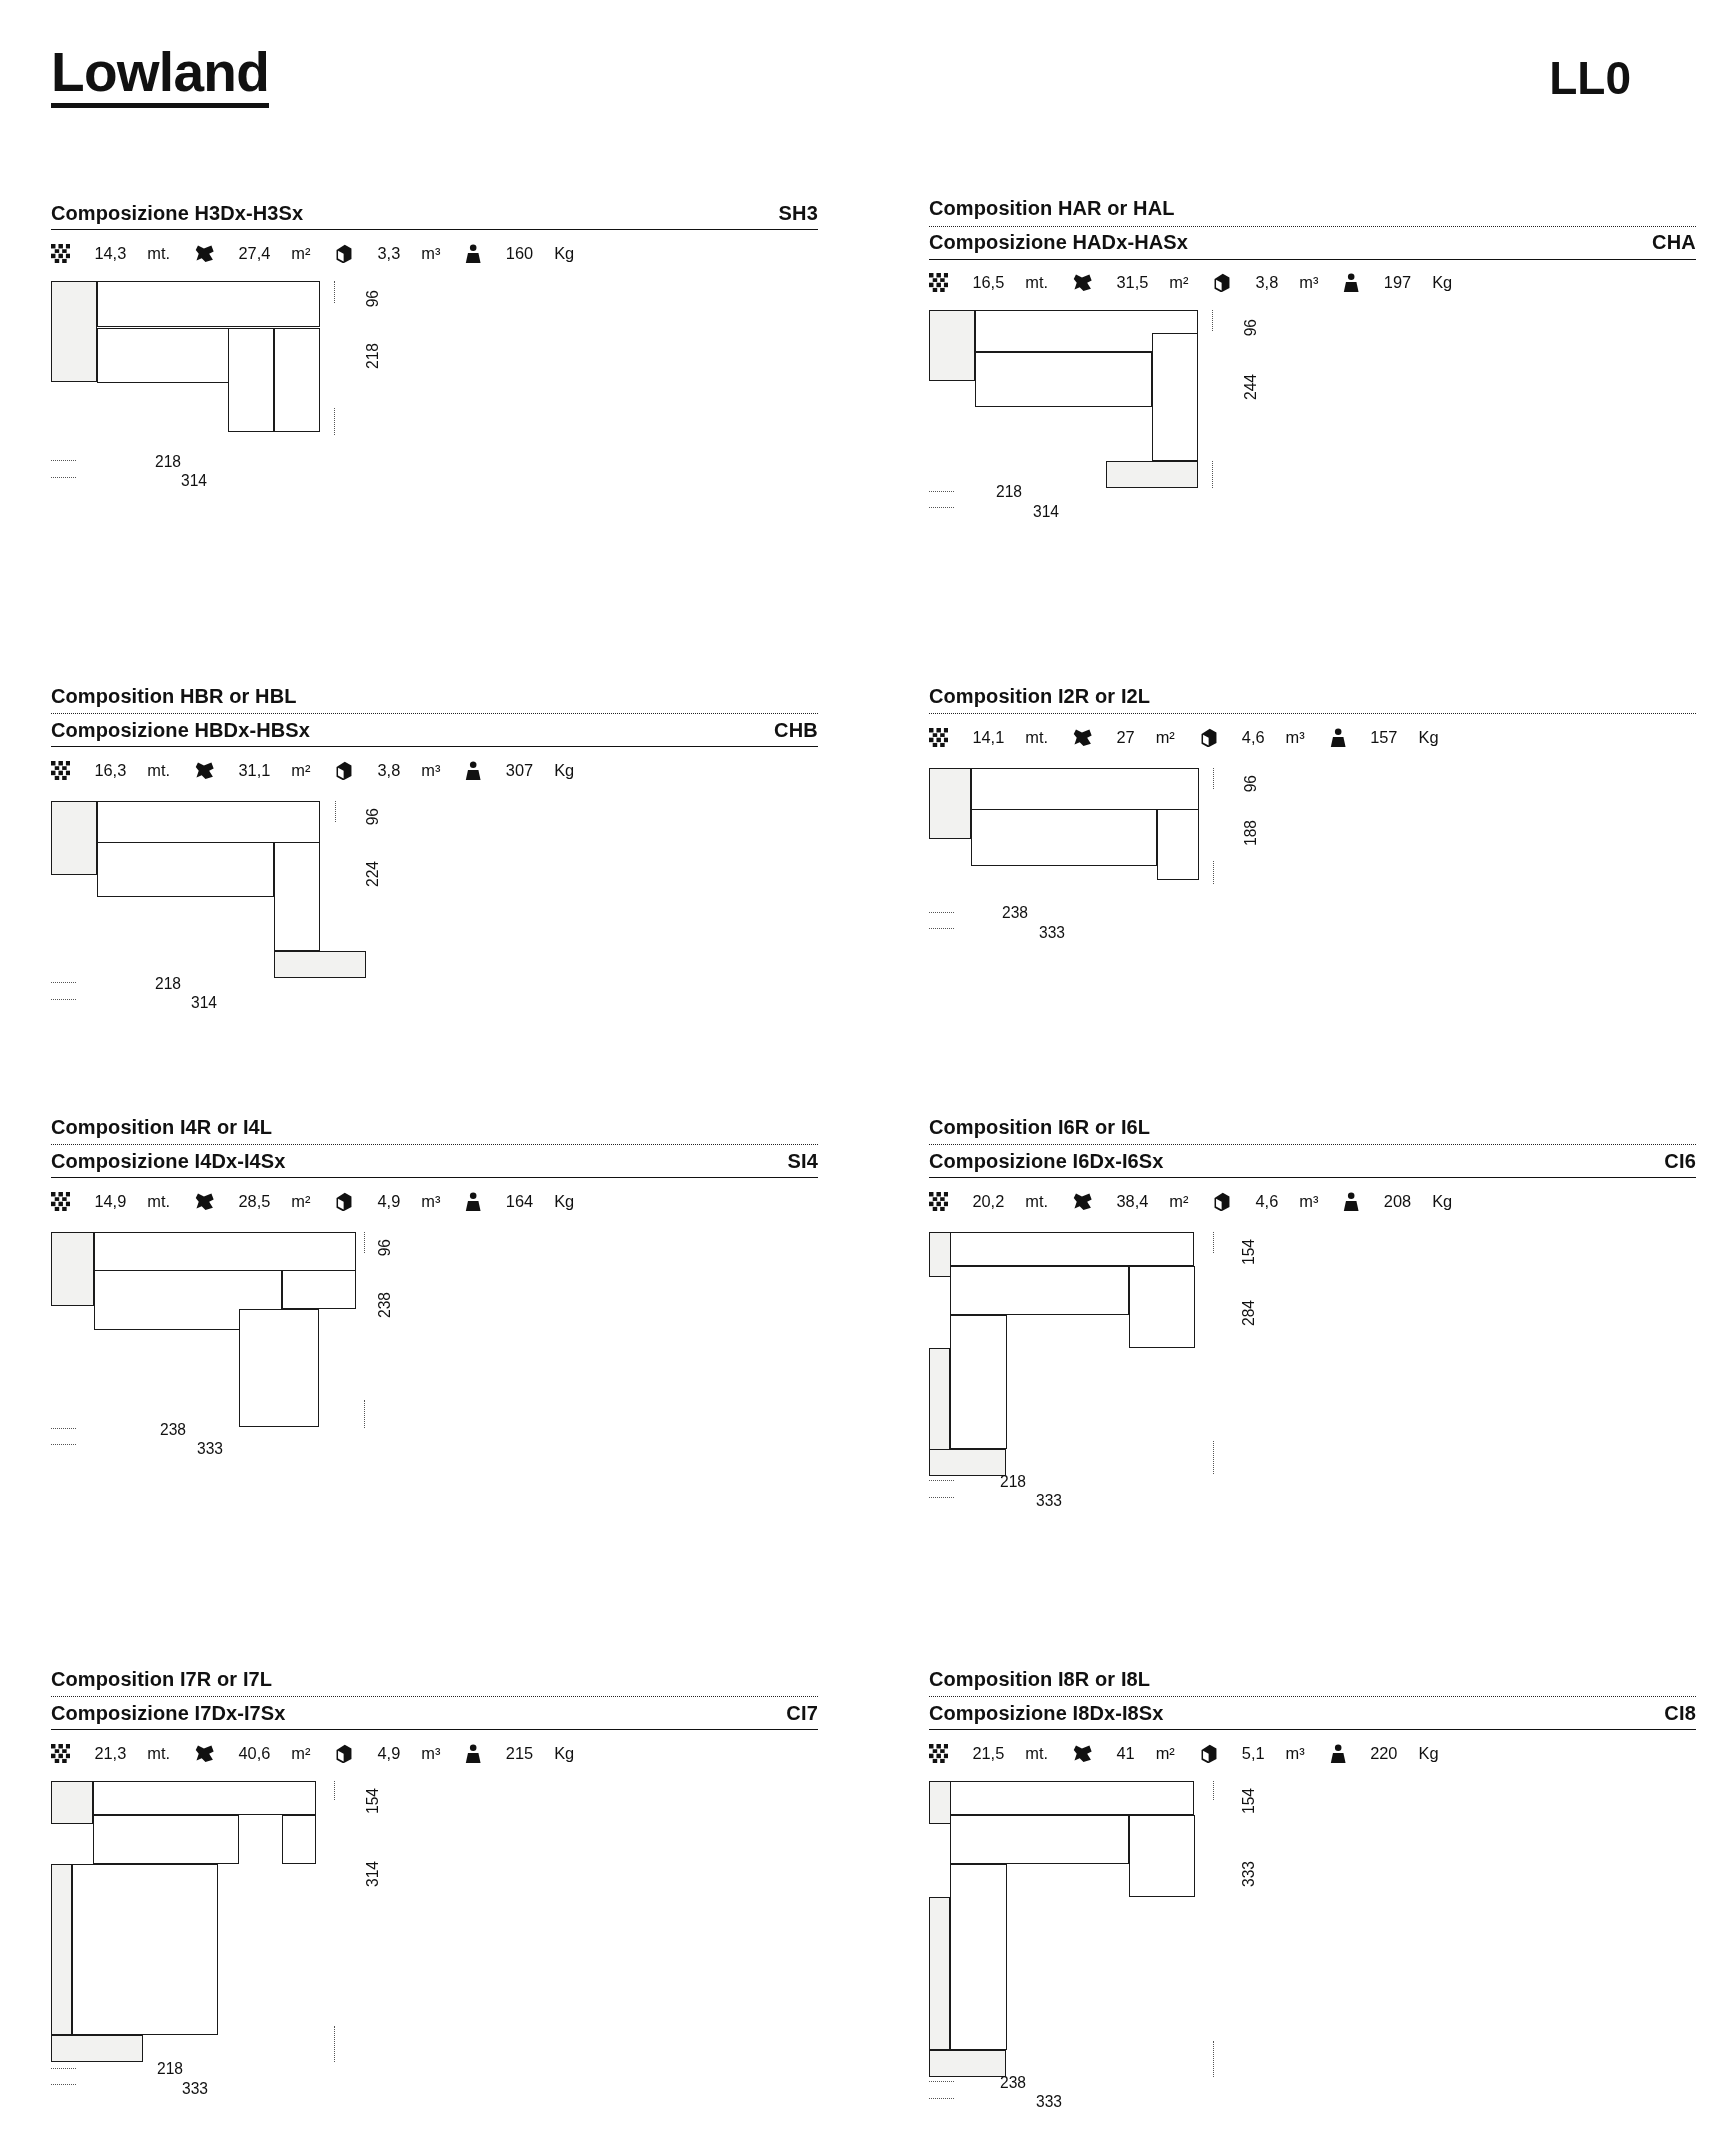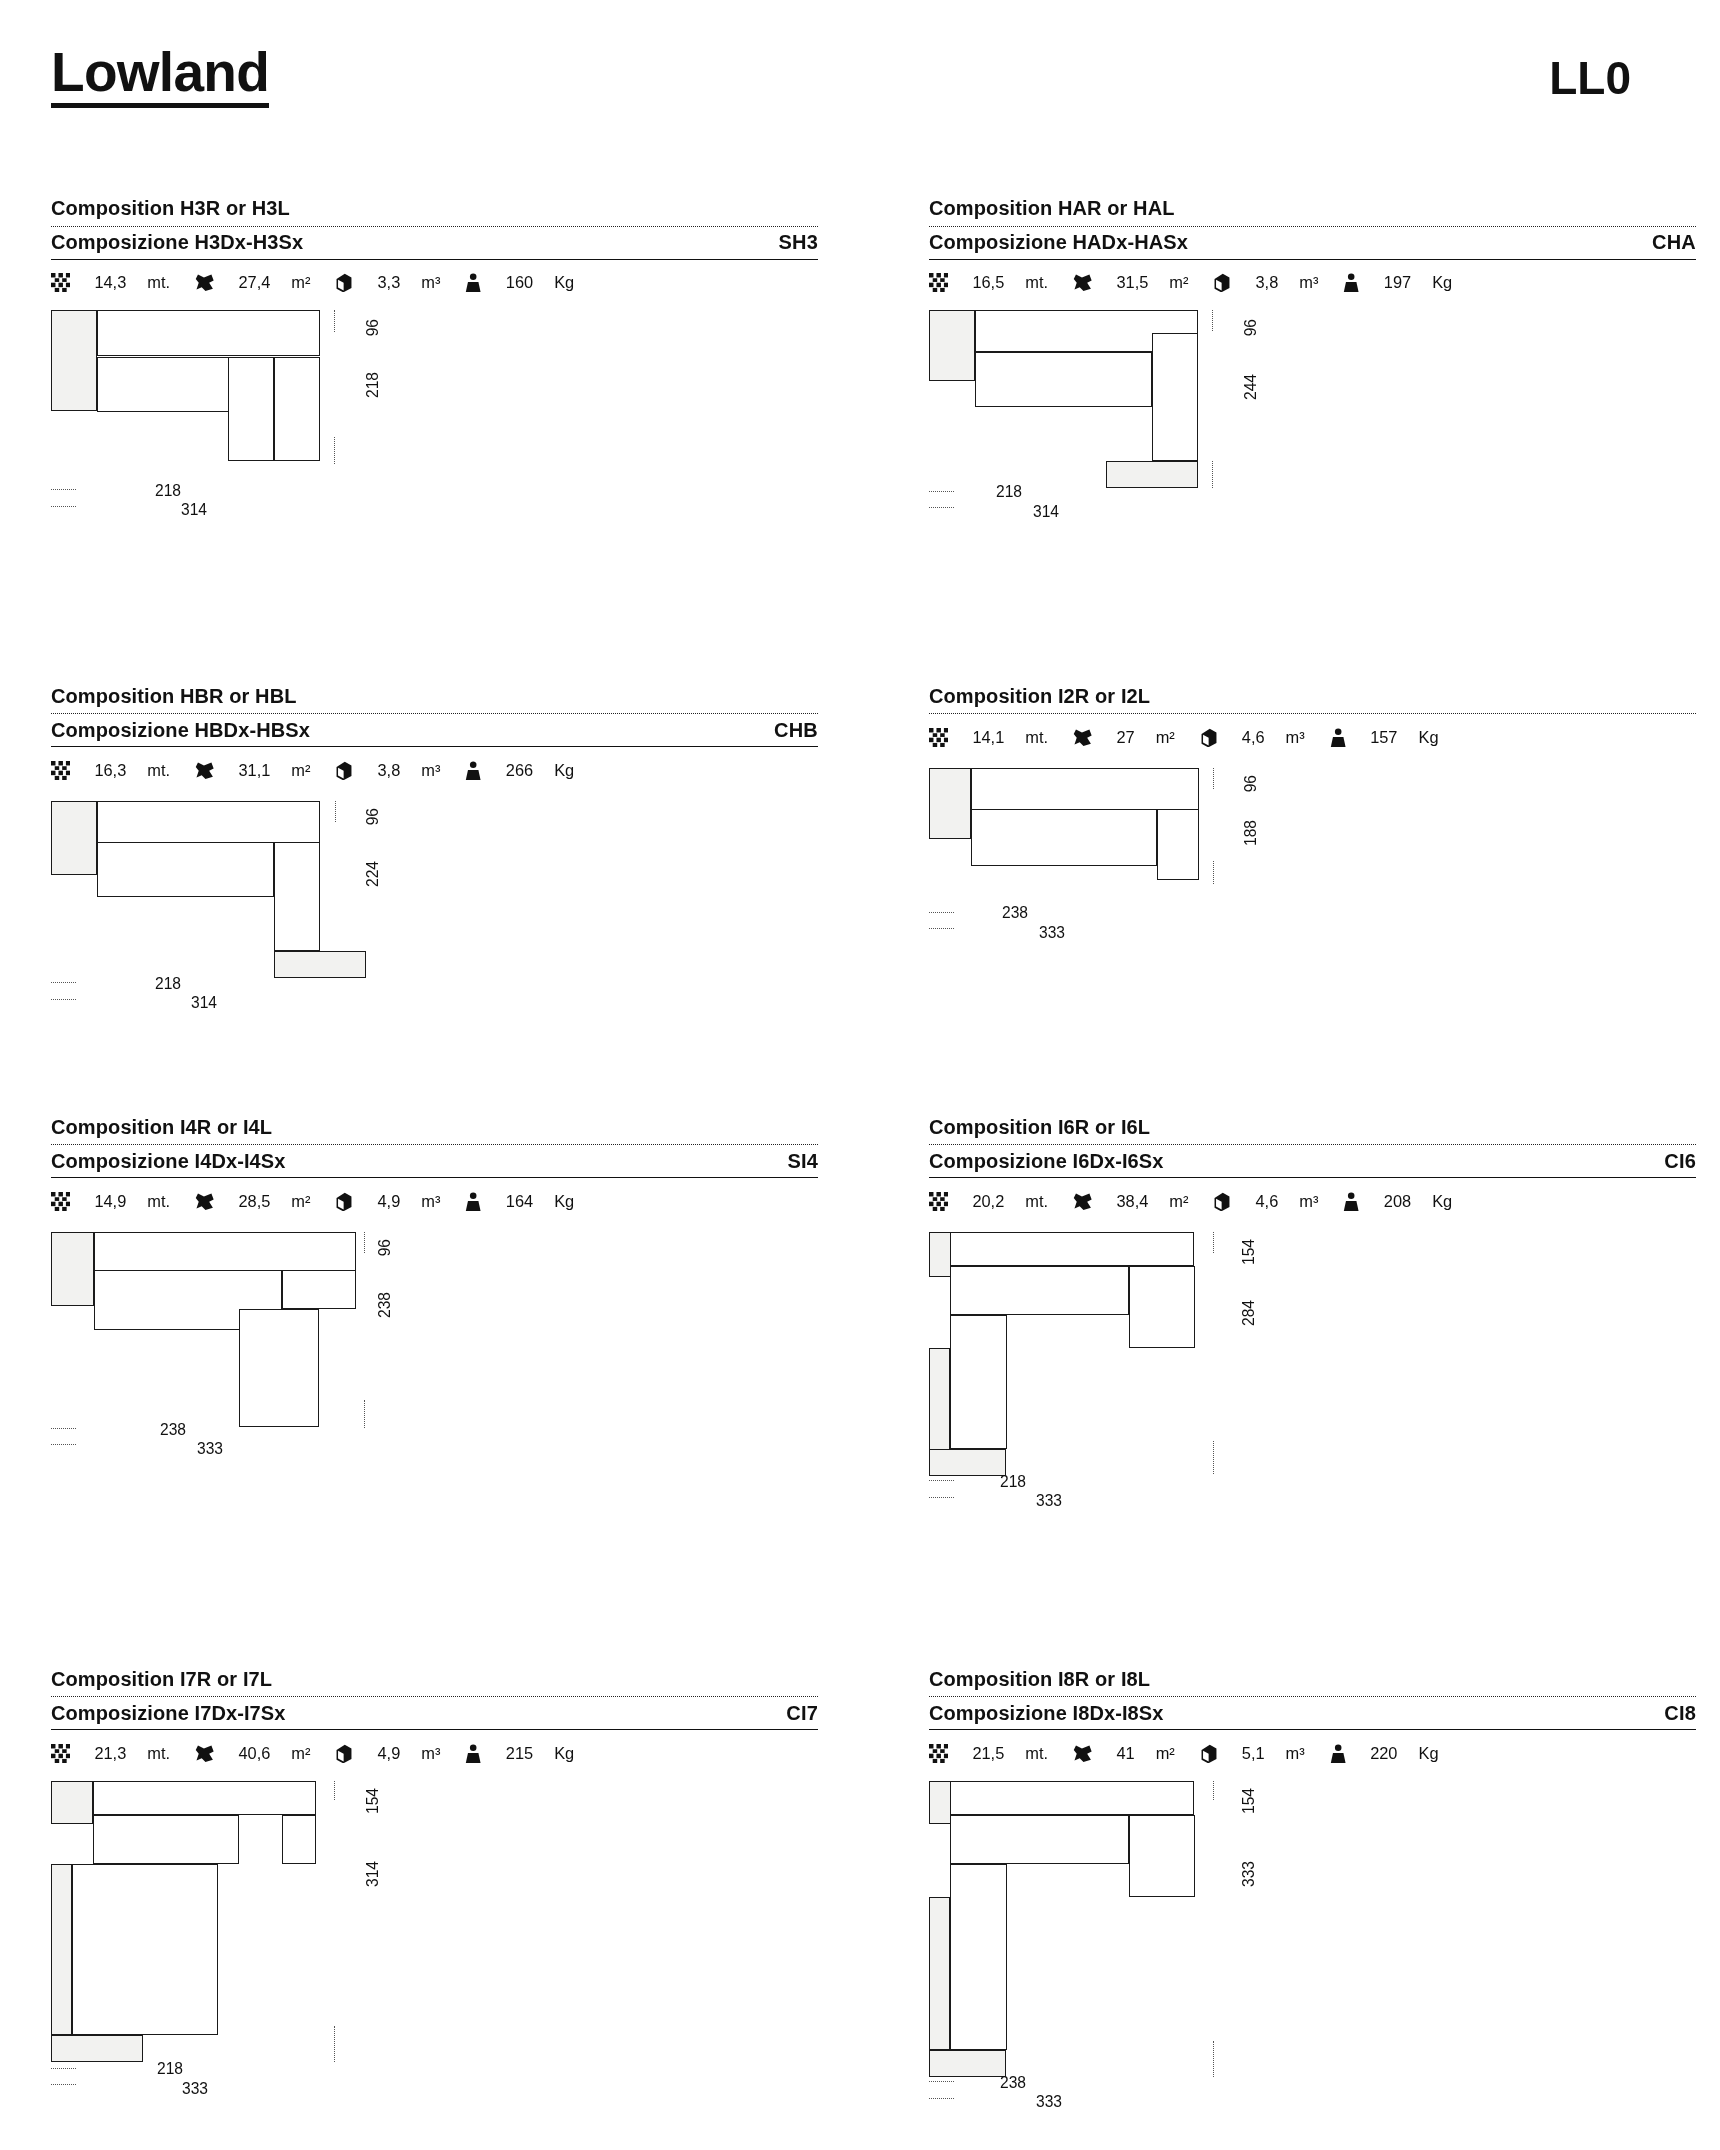--- a/index.html
+++ b/index.html
@@ -153,21 +153,20 @@
 <body>
 
 <div class="page-header">
   <div class="brand-title">Lowland</div>
   <div class="page-code">LL0</div>
 </div>
 
 <div class="grid">
 
   <div class="cell col-left row1">
-    <div class="title-en">Composition H3R or H3L</div>
     <div class="title-row">
       <span class="title-it">Composizione H3Dx-H3Sx</span>
       <span class="title-code">SH3</span>
     </div>
     <div class="specs">
       <span class="spec">
         <span class="ic">
             <svg width="19.4" height="19.4" viewBox="0 0 26 26">
               <g fill="#111">
                 <rect x="0" y="0" width="6" height="6"></rect>
@@ -355,21 +354,21 @@
         <span class="val">3,8</span>
         <span class="unit">m³</span>
       </span>
       <span class="spec">
         <span class="ic">
             <svg width="16.4" height="19.4" viewBox="0 0 22 26">
               <circle cx="11" cy="5" r="4.4" fill="#111"></circle>
               <path fill="#111" d="M4 12 L18 12 L21 26 L1 26 Z"></path>
             </svg>
           </span>
-        <span class="val">266</span>
+        <span class="val">307</span>
         <span class="unit">Kg</span>
       </span>
     </div>
     <div class="drawing">
       <div class="shape fill-l" style="left:0px; top:10.4px; width:46px; height:74px;"></div>
       <div class="shape" style="left:46px; top:10.4px; width:223px; height:42px;"></div>
       <div class="shape" style="left:46px; top:52px; width:177px; height:55px;"></div>
       <div class="shape" style="left:223px; top:52px; width:46px; height:109px;"></div>
       <div class="shape fill-l" style="left:223px; top:161px; width:92px; height:27px;"></div>
       <div class="dotline-v" style="left:284px; top:10.4px; height:21px;"></div>

